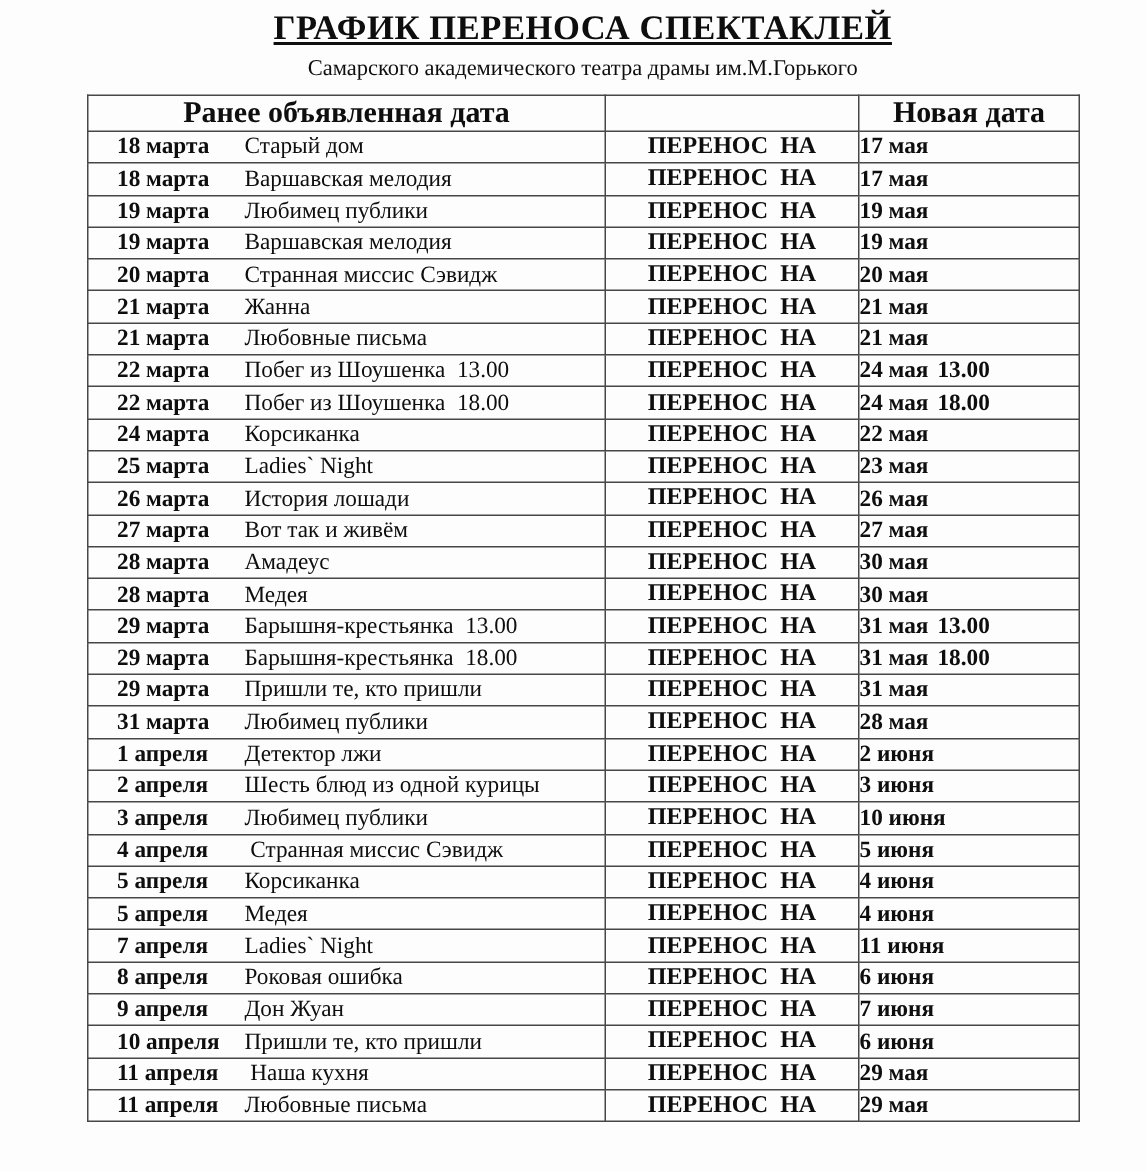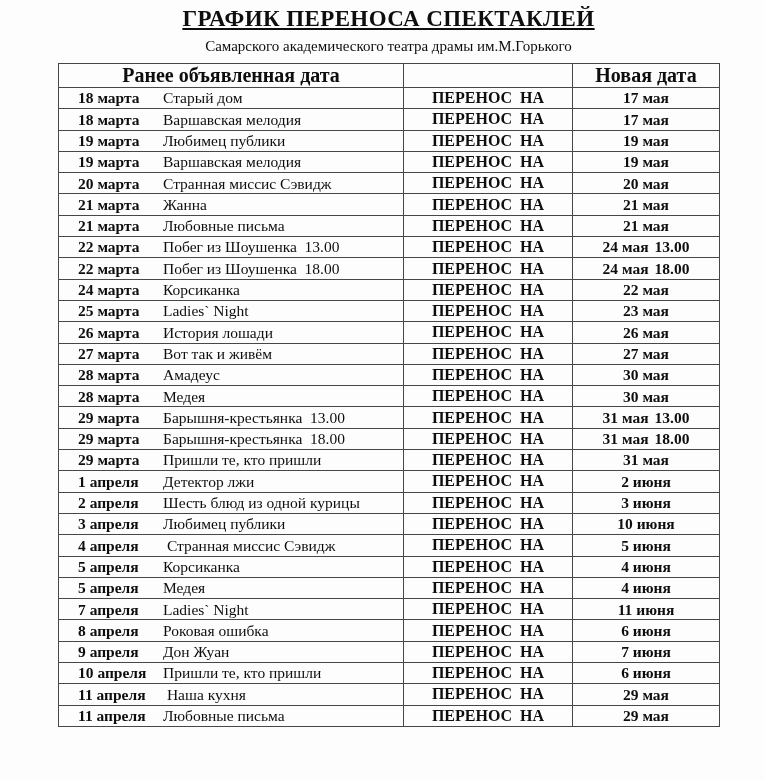--- a/index.html
+++ b/index.html
@@ -71,21 +71,21 @@
     min-width: 85px;
     font-weight: 700;
   }
   .tt { font-weight: 400; }
   td.c2 {
     text-align: center;
     font-size: 16px;
     font-weight: 700;
   }
   td.c3 {
-    text-align: center;
+    text-align: left;
     font-weight: 400;
   }
   .nd { font-weight: 700; }
   .nt { font-weight: 700; margin-left: 6px; }
   .nt:empty { display: none; }
 </style>
 </head>
 <body>
 
 <div class="doc-header">
@@ -209,20 +209,25 @@
     <td class="c2"><span class="al">ПЕРЕНОС  НА</span></td>
     <td class="c3"><span class="nd">31 мая</span><span class="nt">18.00</span></td>
   </tr>
 
   <tr>
     <td class="c1"><span class="od">29 марта</span><span class="tt">Пришли те, кто пришли</span></td>
     <td class="c2"><span class="al">ПЕРЕНОС  НА</span></td>
     <td class="c3"><span class="nd">31 мая</span></td>
   </tr>
 
+  <tr>
+    <td class="c1"><span class="od">31 марта</span><span class="tt">Любимец публики</span></td>
+    <td class="c2"><span class="al">ПЕРЕНОС  НА</span></td>
+    <td class="c3"><span class="nd">28 мая</span></td>
+  </tr>
 
   <tr>
     <td class="c1"><span class="od">1 апреля</span><span class="tt">Детектор лжи</span></td>
     <td class="c2"><span class="al">ПЕРЕНОС  НА</span></td>
     <td class="c3"><span class="nd">2 июня</span></td>
   </tr>
 
   <tr>
     <td class="c1"><span class="od">2 апреля</span><span class="tt">Шесть блюд из одной курицы</span></td>
     <td class="c2"><span class="al">ПЕРЕНОС  НА</span></td>

